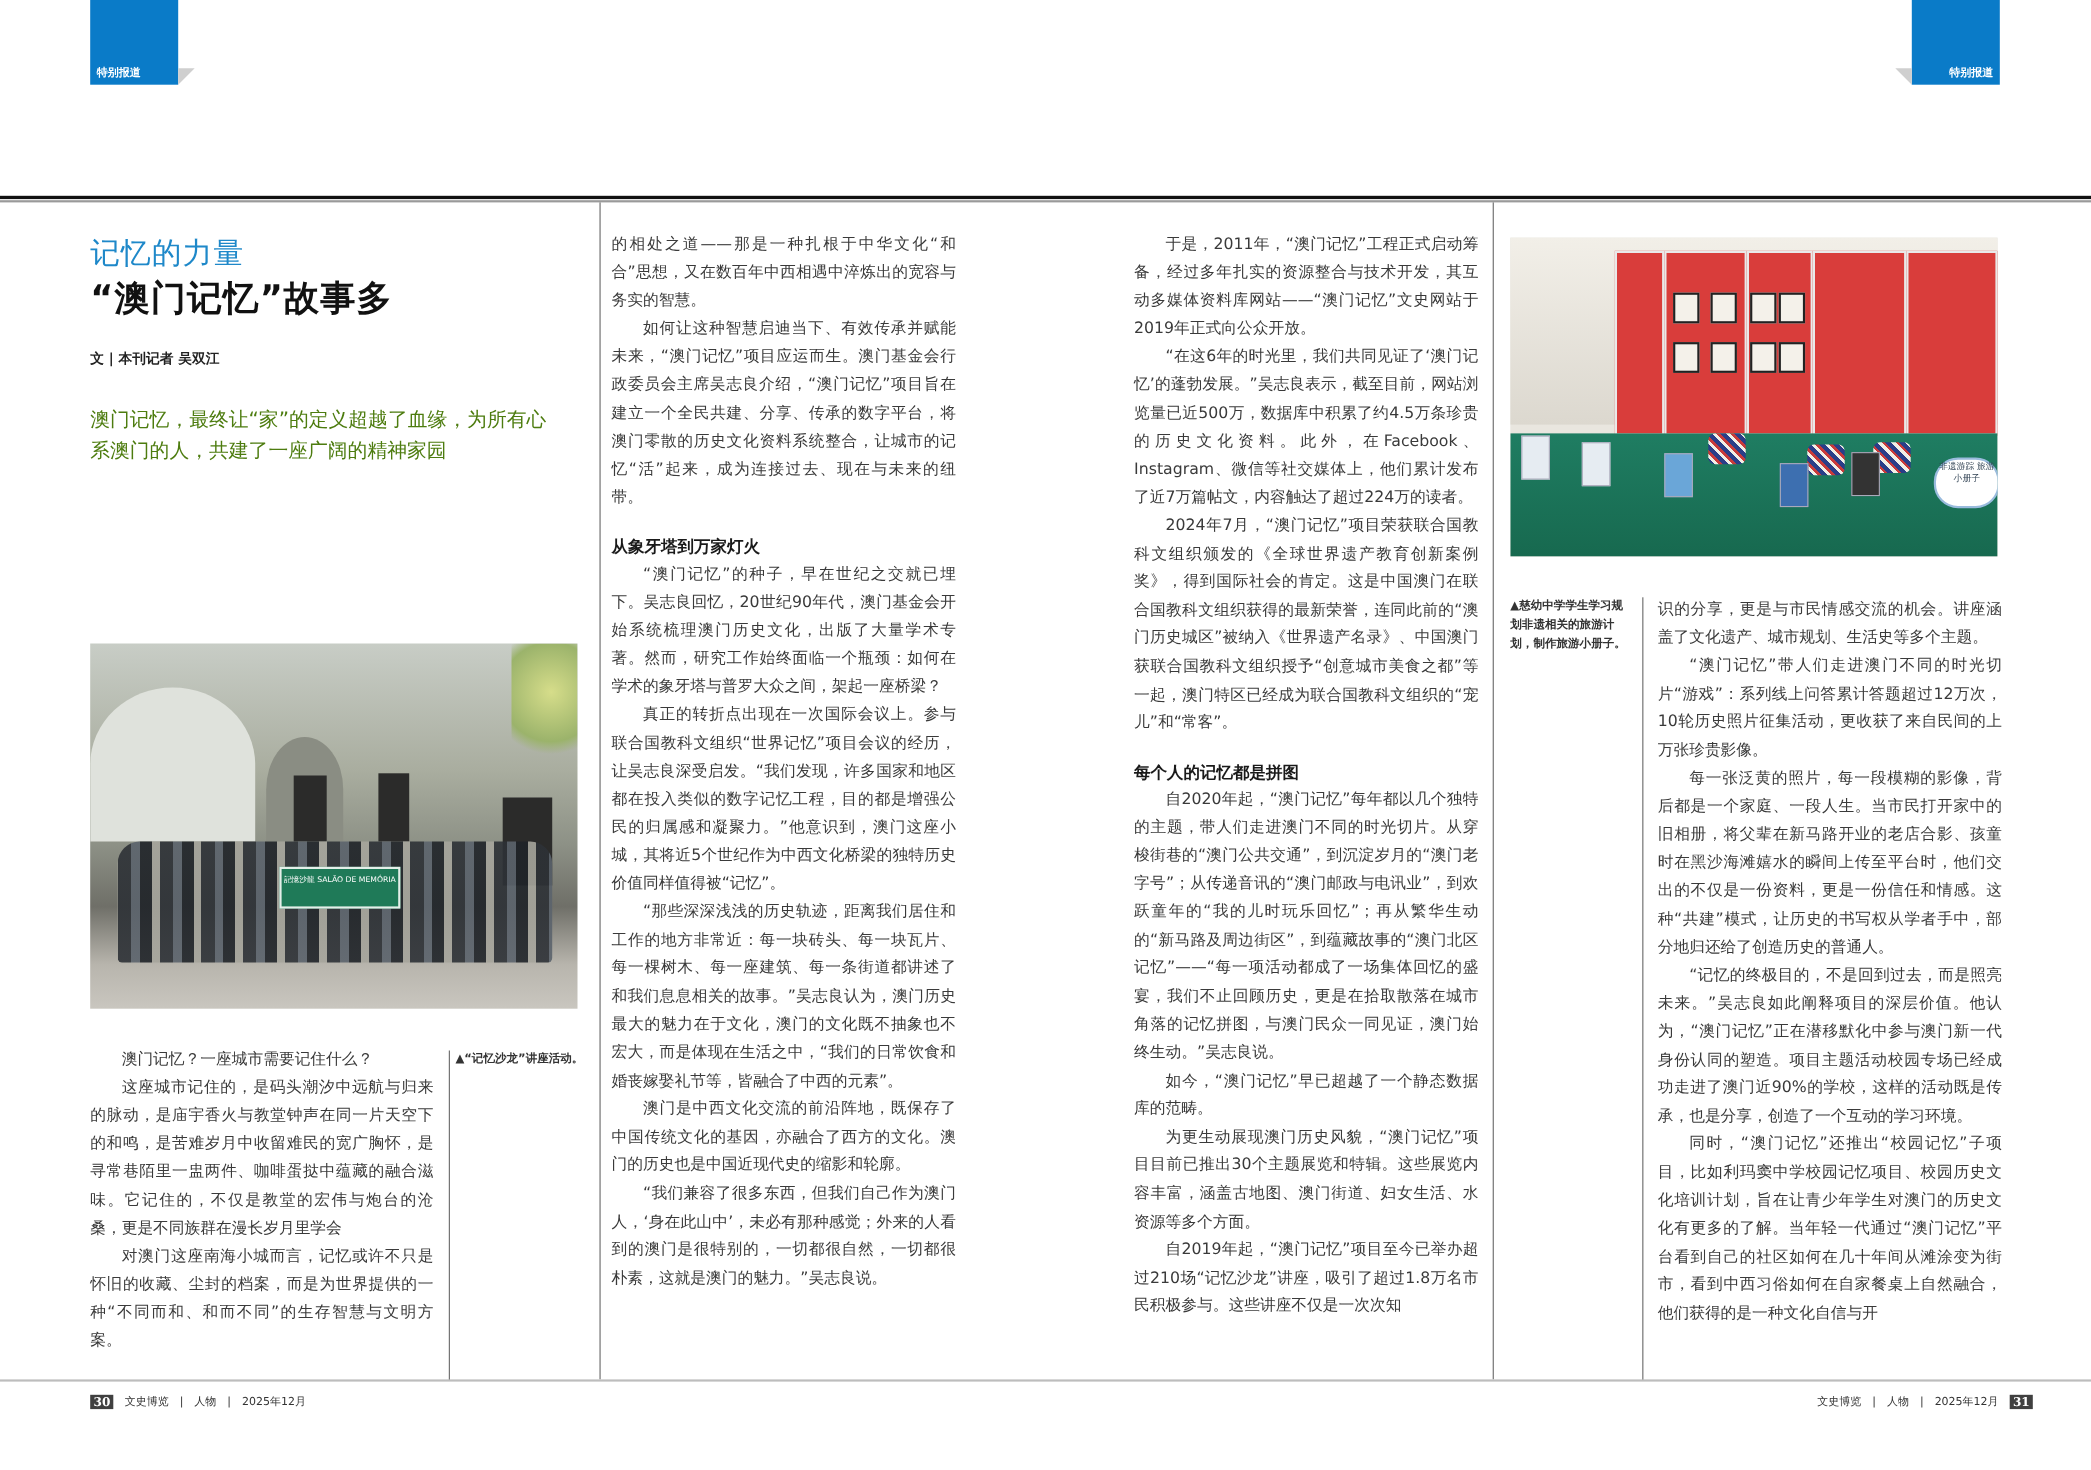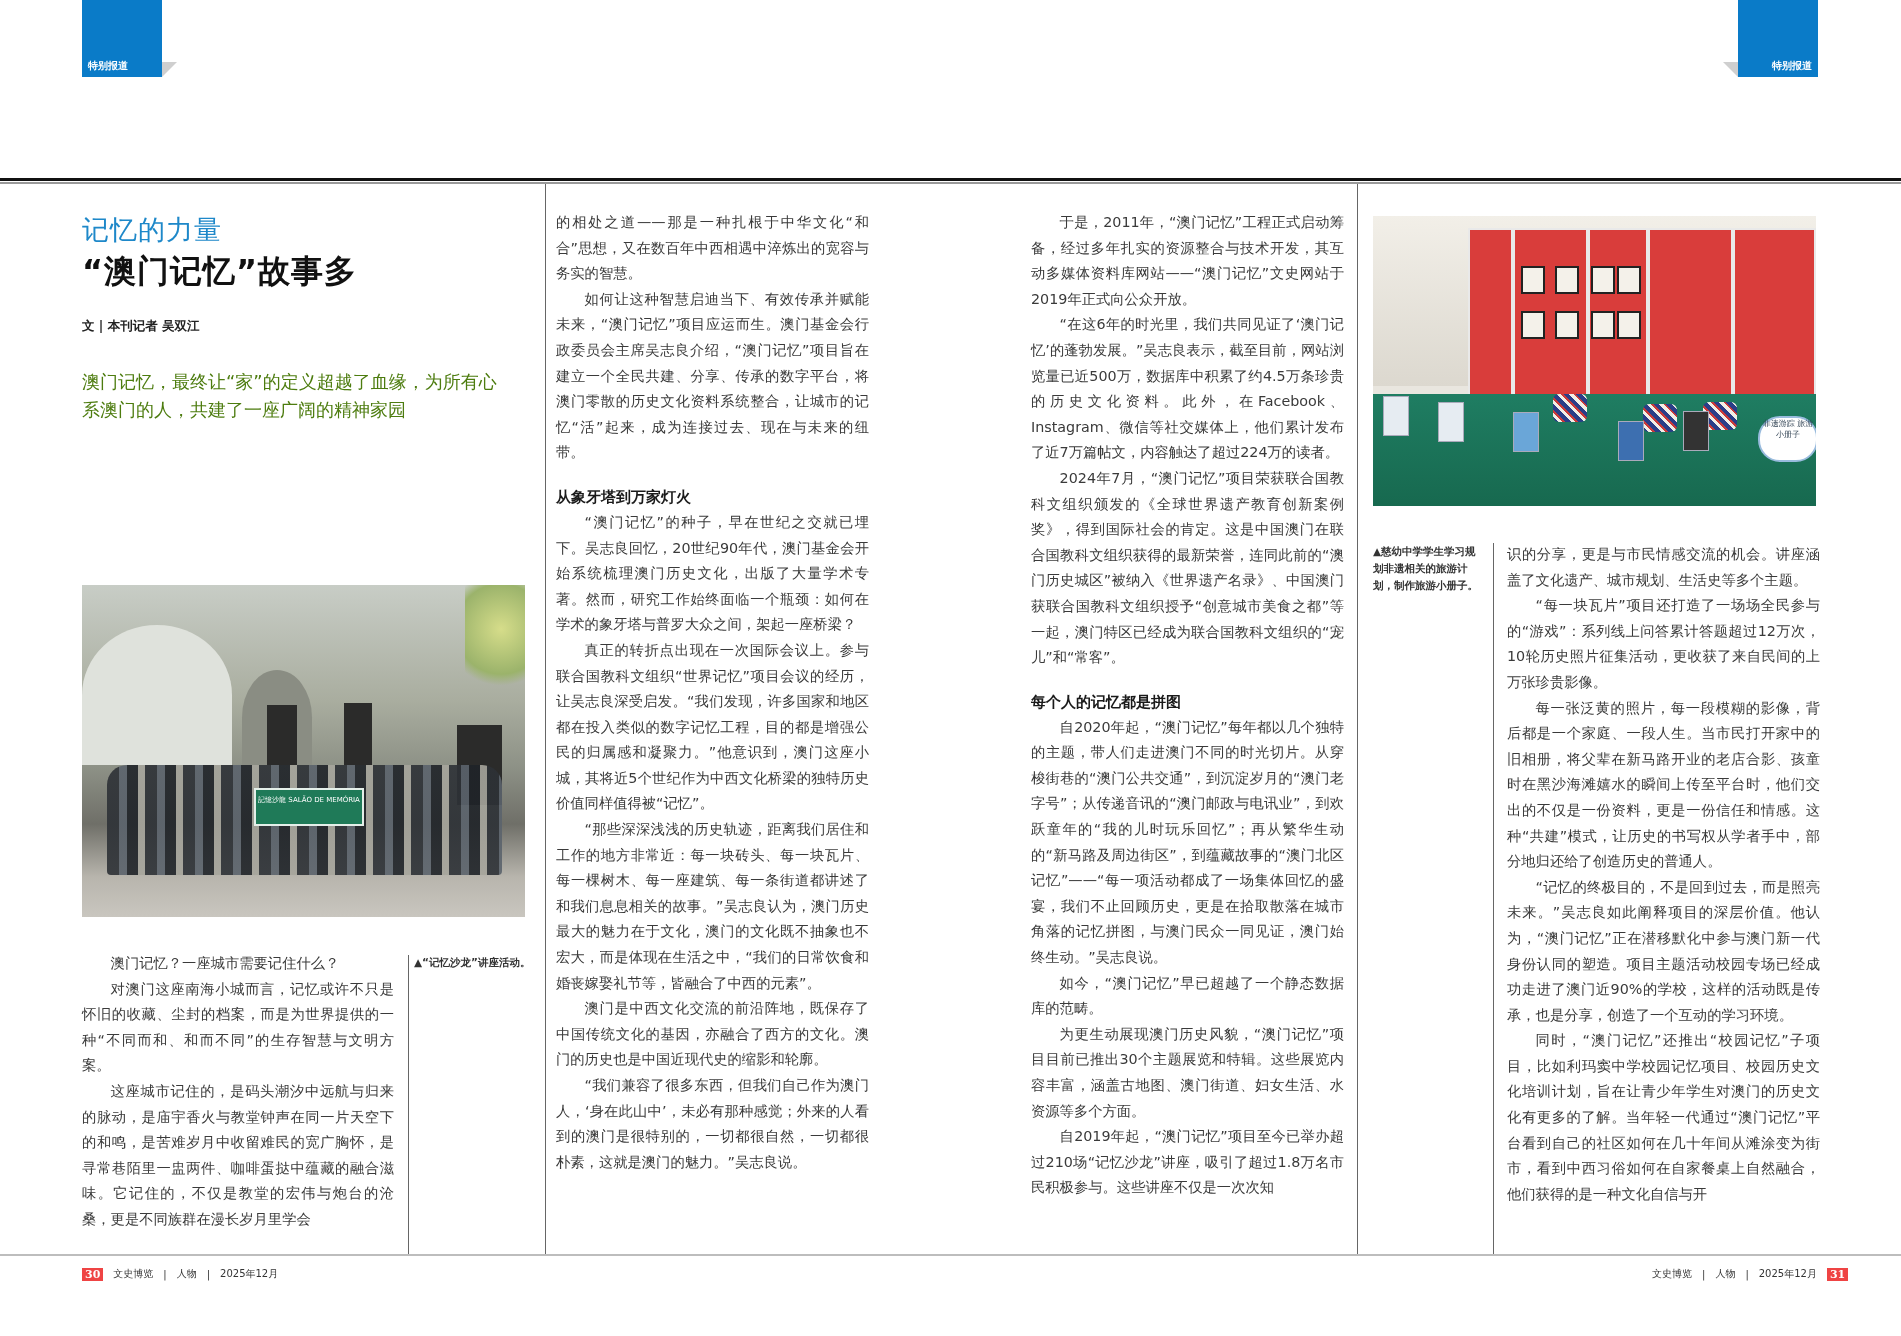--- a/index.html
+++ b/index.html
@@ -54,21 +54,21 @@
   .col h3 { font-size: 15px; font-weight: bold; color: #1a1a1a; margin-top: 18px; line-height: 26px; }
 
   .col-a { left: 82px; top: 951px; width: 312px; }
   .col-b { left: 556px; top: 210px; width: 313px; }
   .col-c { left: 1031px; top: 210px; width: 313px; }
   .col-d { left: 1507px; top: 542px; width: 313px; }
 
   .footer { position: absolute; top: 1267px; font-size: 10px; color: #333; display: flex; align-items: center; gap: 10px; }
   .footer-left { left: 82px; }
   .footer-right { left: 1652px; }
-  .pageno { background: #ef4444; color: #fff; font-weight: bold; font-family: "DejaVu Serif", serif; font-size: 11px; padding: 0 3px; line-height: 13px; }
+  .pageno { background: #404040; color: #fff; font-weight: bold; font-family: "DejaVu Serif", serif; font-size: 11px; padding: 0 3px; line-height: 13px; }
 </style>
 </head>
 <body>
 
 <div class="tab tab-left">
     <span>特别报道</span>
   </div>
 <div class="tab-fold left"></div>
 <div class="tab tab-right">
     <span>特别报道</span>
@@ -123,22 +123,22 @@
   <div class="bro" style="left:65px; top:186px;"></div>
   <div class="bro" style="left:140px; top:196px; background:#6aa6d8;"></div>
   <div class="bro" style="left:245px; top:205px; background:#3d6fb0;"></div>
   <div class="bro" style="left:310px; top:195px; background:#333;"></div>
   <div class="sign">非遗游踪 旅游小册子</div>
 </div>
 <div class="caption cap-right">▲慈幼中学学生学习规划非遗相关的旅游计划，制作旅游小册子。</div>
 
 <div class="col col-a">
   <p>澳门记忆？一座城市需要记住什么？</p>
+  <p>这座城市记住的，是码头潮汐中远航与归来的脉动，是庙宇香火与教堂钟声在同一片天空下的和鸣，是苦难岁月中收留难民的宽广胸怀，是寻常巷陌里一盅两件、咖啡蛋挞中蕴藏的融合滋味。它记住的，不仅是教堂的宏伟与炮台的沧桑，更是不同族群在漫长岁月里学会</p>
   <p>对澳门这座南海小城而言，记忆或许不只是怀旧的收藏、尘封的档案，而是为世界提供的一种“不同而和、和而不同”的生存智慧与文明方案。</p>
-  <p>这座城市记住的，是码头潮汐中远航与归来的脉动，是庙宇香火与教堂钟声在同一片天空下的和鸣，是苦难岁月中收留难民的宽广胸怀，是寻常巷陌里一盅两件、咖啡蛋挞中蕴藏的融合滋味。它记住的，不仅是教堂的宏伟与炮台的沧桑，更是不同族群在漫长岁月里学会</p>
 </div>
 
 <div class="col col-b">
   <p class="noindent">的相处之道——那是一种扎根于中华文化“和合”思想，又在数百年中西相遇中淬炼出的宽容与务实的智慧。</p>
   <p>如何让这种智慧启迪当下、有效传承并赋能未来，“澳门记忆”项目应运而生。澳门基金会行政委员会主席吴志良介绍，“澳门记忆”项目旨在建立一个全民共建、分享、传承的数字平台，将澳门零散的历史文化资料系统整合，让城市的记忆“活”起来，成为连接过去、现在与未来的纽带。</p>
   <h3>从象牙塔到万家灯火</h3>
   <p>“澳门记忆”的种子，早在世纪之交就已埋下。吴志良回忆，20世纪90年代，澳门基金会开始系统梳理澳门历史文化，出版了大量学术专著。然而，研究工作始终面临一个瓶颈：如何在学术的象牙塔与普罗大众之间，架起一座桥梁？</p>
   <p>真正的转折点出现在一次国际会议上。参与联合国教科文组织“世界记忆”项目会议的经历，让吴志良深受启发。“我们发现，许多国家和地区都在投入类似的数字记忆工程，目的都是增强公民的归属感和凝聚力。”他意识到，澳门这座小城，其将近5个世纪作为中西文化桥梁的独特历史价值同样值得被“记忆”。</p>
   <p>“那些深深浅浅的历史轨迹，距离我们居住和工作的地方非常近：每一块砖头、每一块瓦片、每一棵树木、每一座建筑、每一条街道都讲述了和我们息息相关的故事。”吴志良认为，澳门历史最大的魅力在于文化，澳门的文化既不抽象也不宏大，而是体现在生活之中，“我们的日常饮食和婚丧嫁娶礼节等，皆融合了中西的元素”。</p>
   <p>澳门是中西文化交流的前沿阵地，既保存了中国传统文化的基因，亦融合了西方的文化。澳门的历史也是中国近现代史的缩影和轮廓。</p>
@@ -151,21 +151,21 @@
   <p>2024年7月，“澳门记忆”项目荣获联合国教科文组织颁发的《全球世界遗产教育创新案例奖》，得到国际社会的肯定。这是中国澳门在联合国教科文组织获得的最新荣誉，连同此前的“澳门历史城区”被纳入《世界遗产名录》、中国澳门获联合国教科文组织授予“创意城市美食之都”等一起，澳门特区已经成为联合国教科文组织的“宠儿”和“常客”。</p>
   <h3>每个人的记忆都是拼图</h3>
   <p>自2020年起，“澳门记忆”每年都以几个独特的主题，带人们走进澳门不同的时光切片。从穿梭街巷的“澳门公共交通”，到沉淀岁月的“澳门老字号”；从传递音讯的“澳门邮政与电讯业”，到欢跃童年的“我的儿时玩乐回忆”；再从繁华生动的“新马路及周边街区”，到蕴藏故事的“澳门北区记忆”——“每一项活动都成了一场集体回忆的盛宴，我们不止回顾历史，更是在拾取散落在城市角落的记忆拼图，与澳门民众一同见证，澳门始终生动。”吴志良说。</p>
   <p>如今，“澳门记忆”早已超越了一个静态数据库的范畴。</p>
   <p>为更生动展现澳门历史风貌，“澳门记忆”项目目前已推出30个主题展览和特辑。这些展览内容丰富，涵盖古地图、澳门街道、妇女生活、水资源等多个方面。</p>
   <p>自2019年起，“澳门记忆”项目至今已举办超过210场“记忆沙龙”讲座，吸引了超过1.8万名市民积极参与。这些讲座不仅是一次次知</p>
 </div>
 
 <div class="col col-d">
   <p class="noindent">识的分享，更是与市民情感交流的机会。讲座涵盖了文化遗产、城市规划、生活史等多个主题。</p>
-  <p>“每一块瓦片”项目还打造了一场场全民参与的“游戏”：系列线上问答累计答题超过12万次，10轮历史照片征集活动，更收获了来自民间的上万张珍贵影像。</p>
+  <p>“澳门记忆”带人们走进澳门不同的时光切片“游戏”：系列线上问答累计答题超过12万次，10轮历史照片征集活动，更收获了来自民间的上万张珍贵影像。</p>
   <p>每一张泛黄的照片，每一段模糊的影像，背后都是一个家庭、一段人生。当市民打开家中的旧相册，将父辈在新马路开业的老店合影、孩童时在黑沙海滩嬉水的瞬间上传至平台时，他们交出的不仅是一份资料，更是一份信任和情感。这种“共建”模式，让历史的书写权从学者手中，部分地归还给了创造历史的普通人。</p>
   <p>“记忆的终极目的，不是回到过去，而是照亮未来。”吴志良如此阐释项目的深层价值。他认为，“澳门记忆”正在潜移默化中参与澳门新一代身份认同的塑造。项目主题活动校园专场已经成功走进了澳门近90%的学校，这样的活动既是传承，也是分享，创造了一个互动的学习环境。</p>
   <p>同时，“澳门记忆”还推出“校园记忆”子项目，比如利玛窦中学校园记忆项目、校园历史文化培训计划，旨在让青少年学生对澳门的历史文化有更多的了解。当年轻一代通过“澳门记忆”平台看到自己的社区如何在几十年间从滩涂变为街市，看到中西习俗如何在自家餐桌上自然融合，他们获得的是一种文化自信与开</p>
 </div>
 
 <div class="rule-bot"></div>
 
 <div class="footer footer-left">
   <span class="pageno">30</span>
   <span>文史博览</span>

